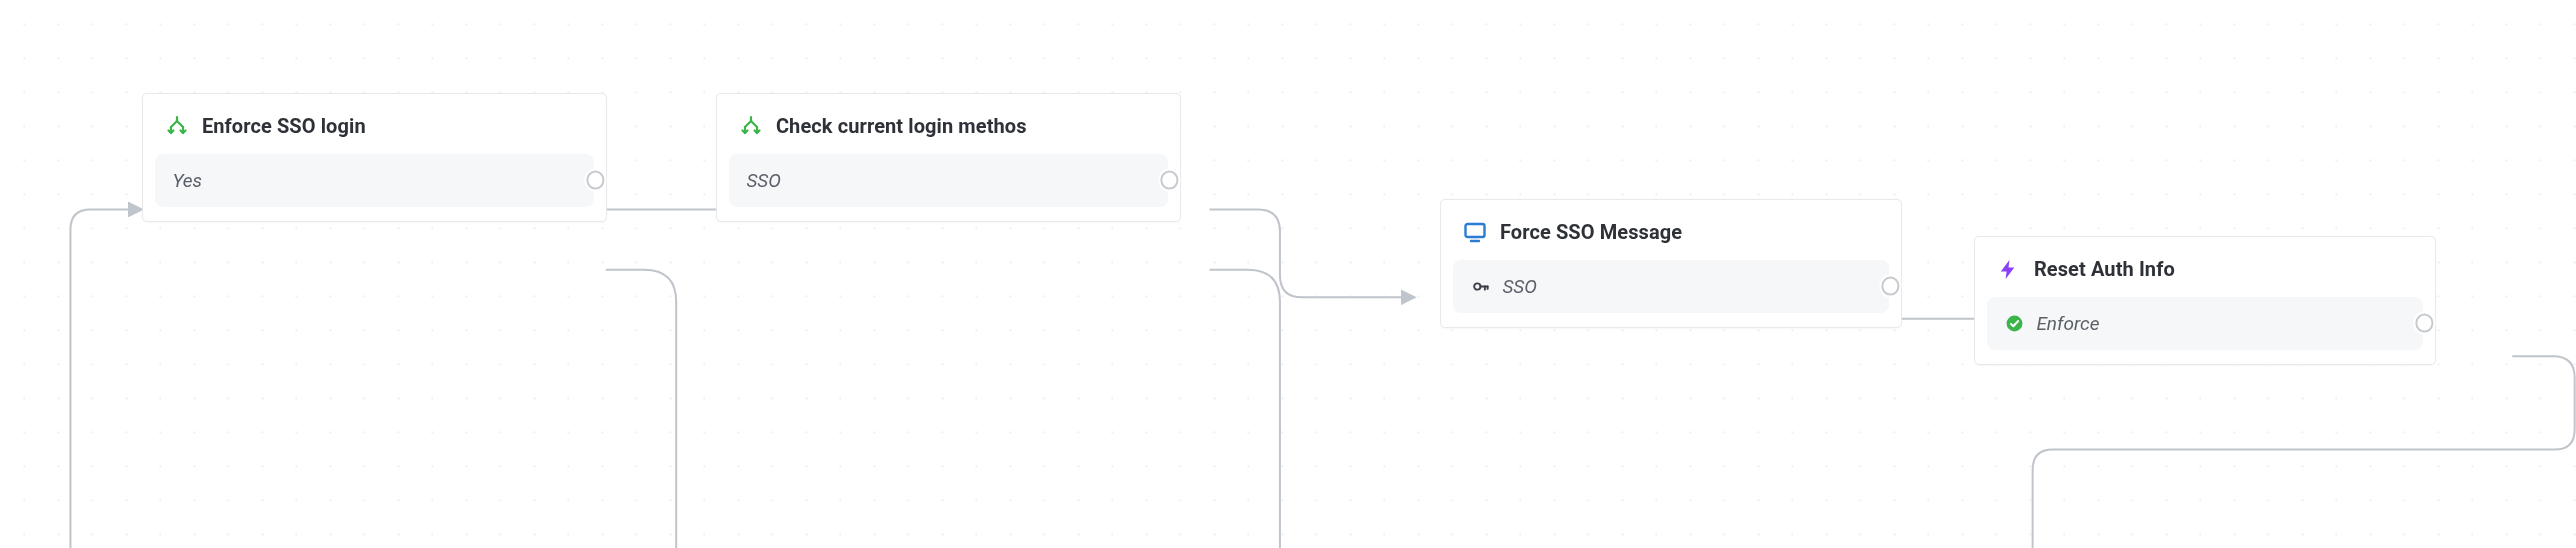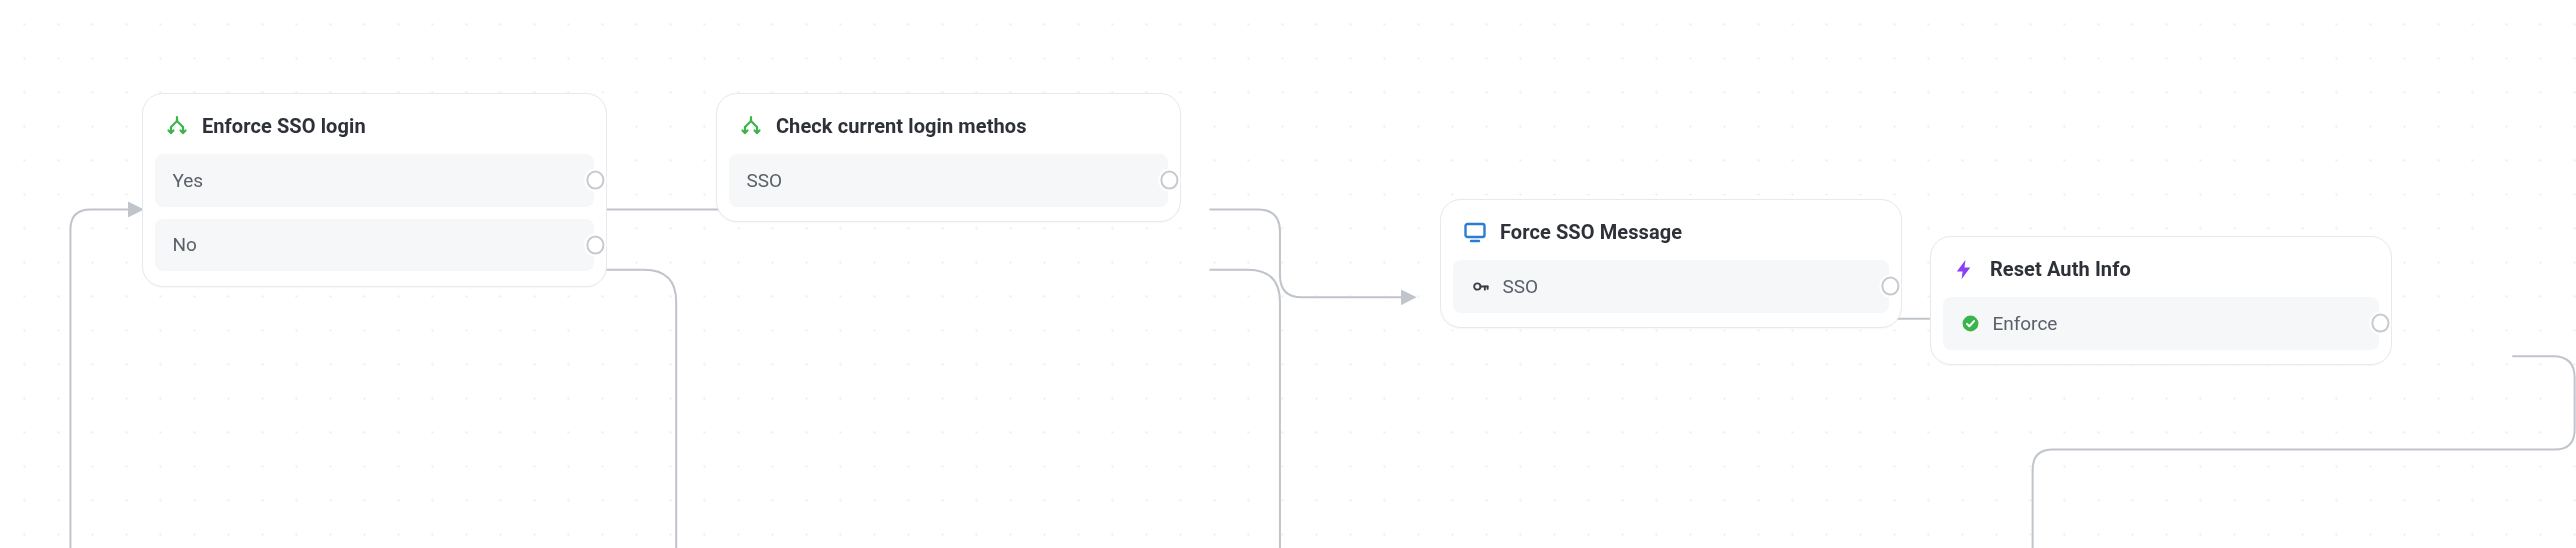--- a/index.html
+++ b/index.html
@@ -32,39 +32,39 @@
     background-position:7.4px 7.4px;
     opacity:.45;
     pointer-events:none;
   }
   svg.edges{position:absolute;inset:0;pointer-events:none;}
 
   .node{
     position:absolute;
     background:var(--card-bg);
     border:1.3px solid var(--border);
-    border-radius:21px;
+    border-radius:5px;
     box-shadow:0 0.7px 1.3px rgba(30,34,40,.03);
     overflow:visible;
   }
   .node-header{
     display:flex;align-items:center;gap:13.4px;
     padding:20px 21.5px 16px 21.5px;
   }
   .node-header .icon{width:24px;height:24px;display:inline-flex;align-items:center;justify-content:center;flex:0 0 24px;}
   .node-title{font-weight:700;font-size:20px;color:var(--text);letter-spacing:0.1px;}
   .node-body{padding:0 12px 14.8px 12px;display:flex;flex-direction:column;gap:12px;}
   .row{
     position:relative;
     background:var(--row-bg);
     border-radius:8px;
     padding:14.8px 17.4px;
     font-size:19px;
     color:var(--text-muted);
-    display:flex;align-items:center;gap:12px;
+    display:flex;align-items:center;gap:12px;font-style:italic;
   }
   .row .row-icon{width:20px;height:20px;display:inline-flex;align-items:center;justify-content:center;flex:0 0 20px;}
   .port{
     position:absolute;
     right:-1.3px;top:50%;transform:translate(50%,-50%);
     width:14.8px;height:14.8px;border-radius:50%;
     background:#ffffff;border:2px solid var(--port);
     box-shadow:0 0 0 2px #ffffff;
   }
 </style>
@@ -110,24 +110,20 @@
           <polyline points="15.5 16.5 18 19 20.5 16.5"></polyline>
       </svg>
     </span>
     <span class="node-title">Enforce SSO login</span>
   </div>
   <div class="node-body">
     <div class="row">
       <span>Yes</span>
       <span class="port"></span>
     </div>
-    <div class="row">
-      <span>No</span>
-      <span class="port"></span>
-    </div>
   </div>
 </div>
 
 <div class="node" style="left:716px;top:93px;width:463px;">
   <div class="node-header">
     <span class="icon">
       <svg viewBox="0 0 24 24" width="24" height="24" fill="none" stroke="var(--green)" stroke-width="2.2" stroke-linecap="round" stroke-linejoin="round">
         <path d="M12 3 v4"></path>
           <path d="M12 7 l-6 6"></path>
           <path d="M12 7 l6 6"></path>
@@ -166,21 +162,21 @@
           <line x1="17.5" y1="12" x2="17.5" y2="16"></line>
           <line x1="21" y1="12" x2="21" y2="15"></line>
         </svg>
       </span>
       <span>SSO</span>
       <span class="port"></span>
     </div>
   </div>
 </div>
 
-<div class="node" style="left:1930px;top:236px;width:460px;">
+<div class="node" style="left:1974px;top:236px;width:460px;">
   <div class="node-header">
     <span class="icon">
       <svg viewBox="0 0 24 24" width="23" height="23" fill="var(--purple)">
         <path d="M13 2 L4 14 h6 l-1 8 9-12 h-6 z"></path>
       </svg>
     </span>
     <span class="node-title">Reset Auth Info</span>
   </div>
   <div class="node-body">
     <div class="row">

